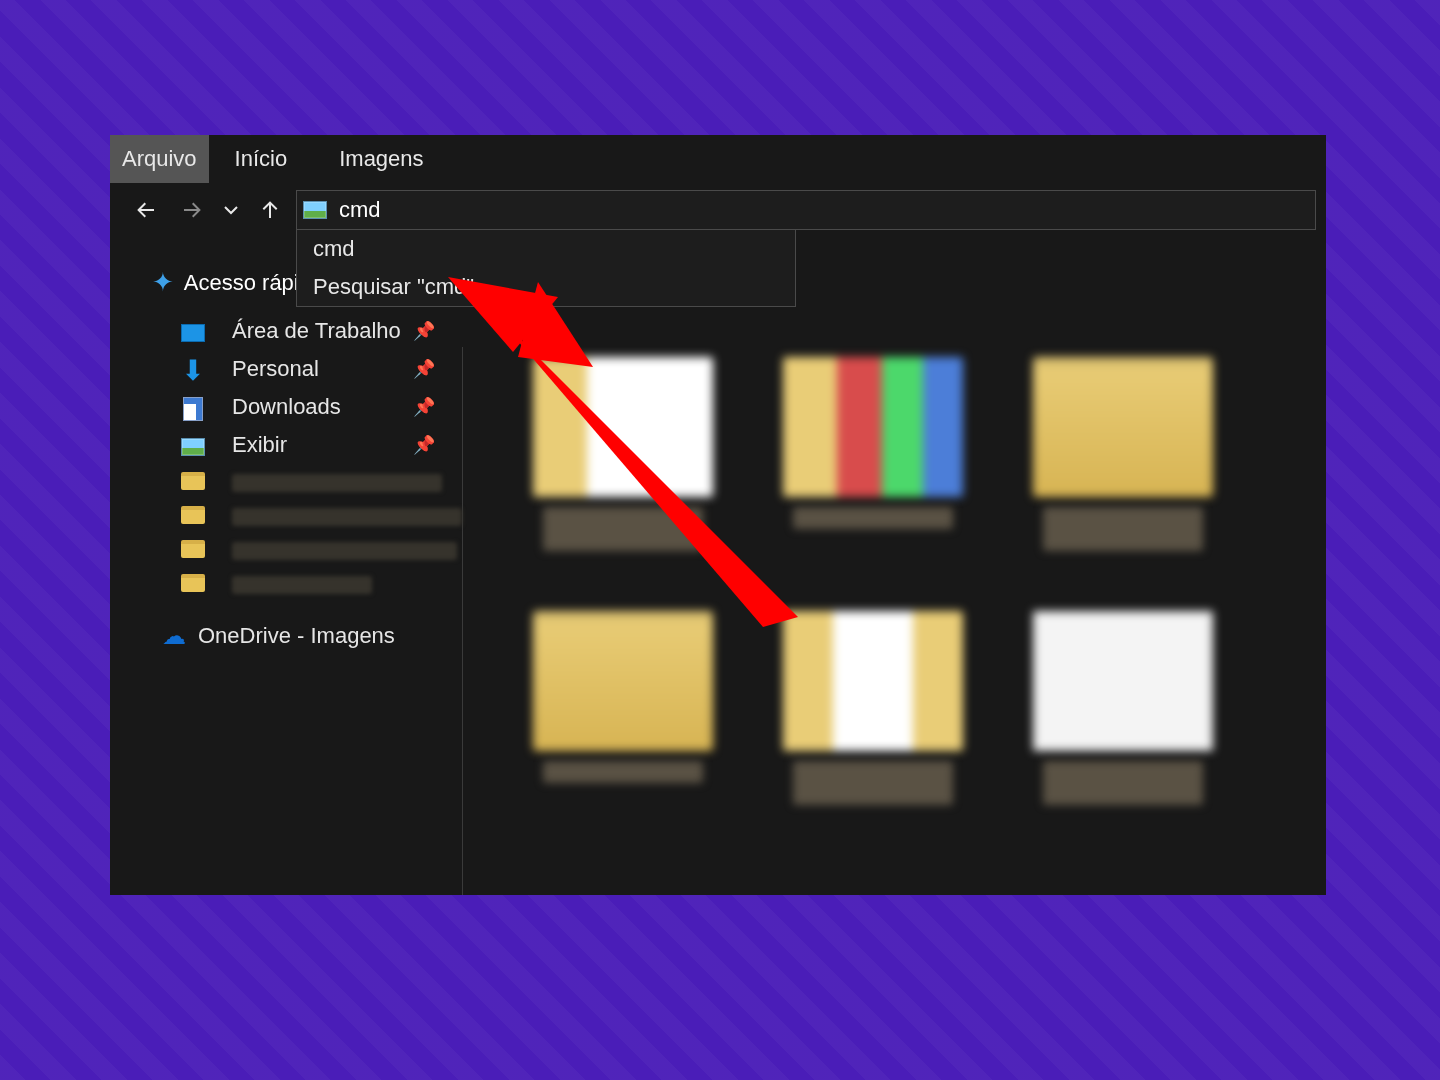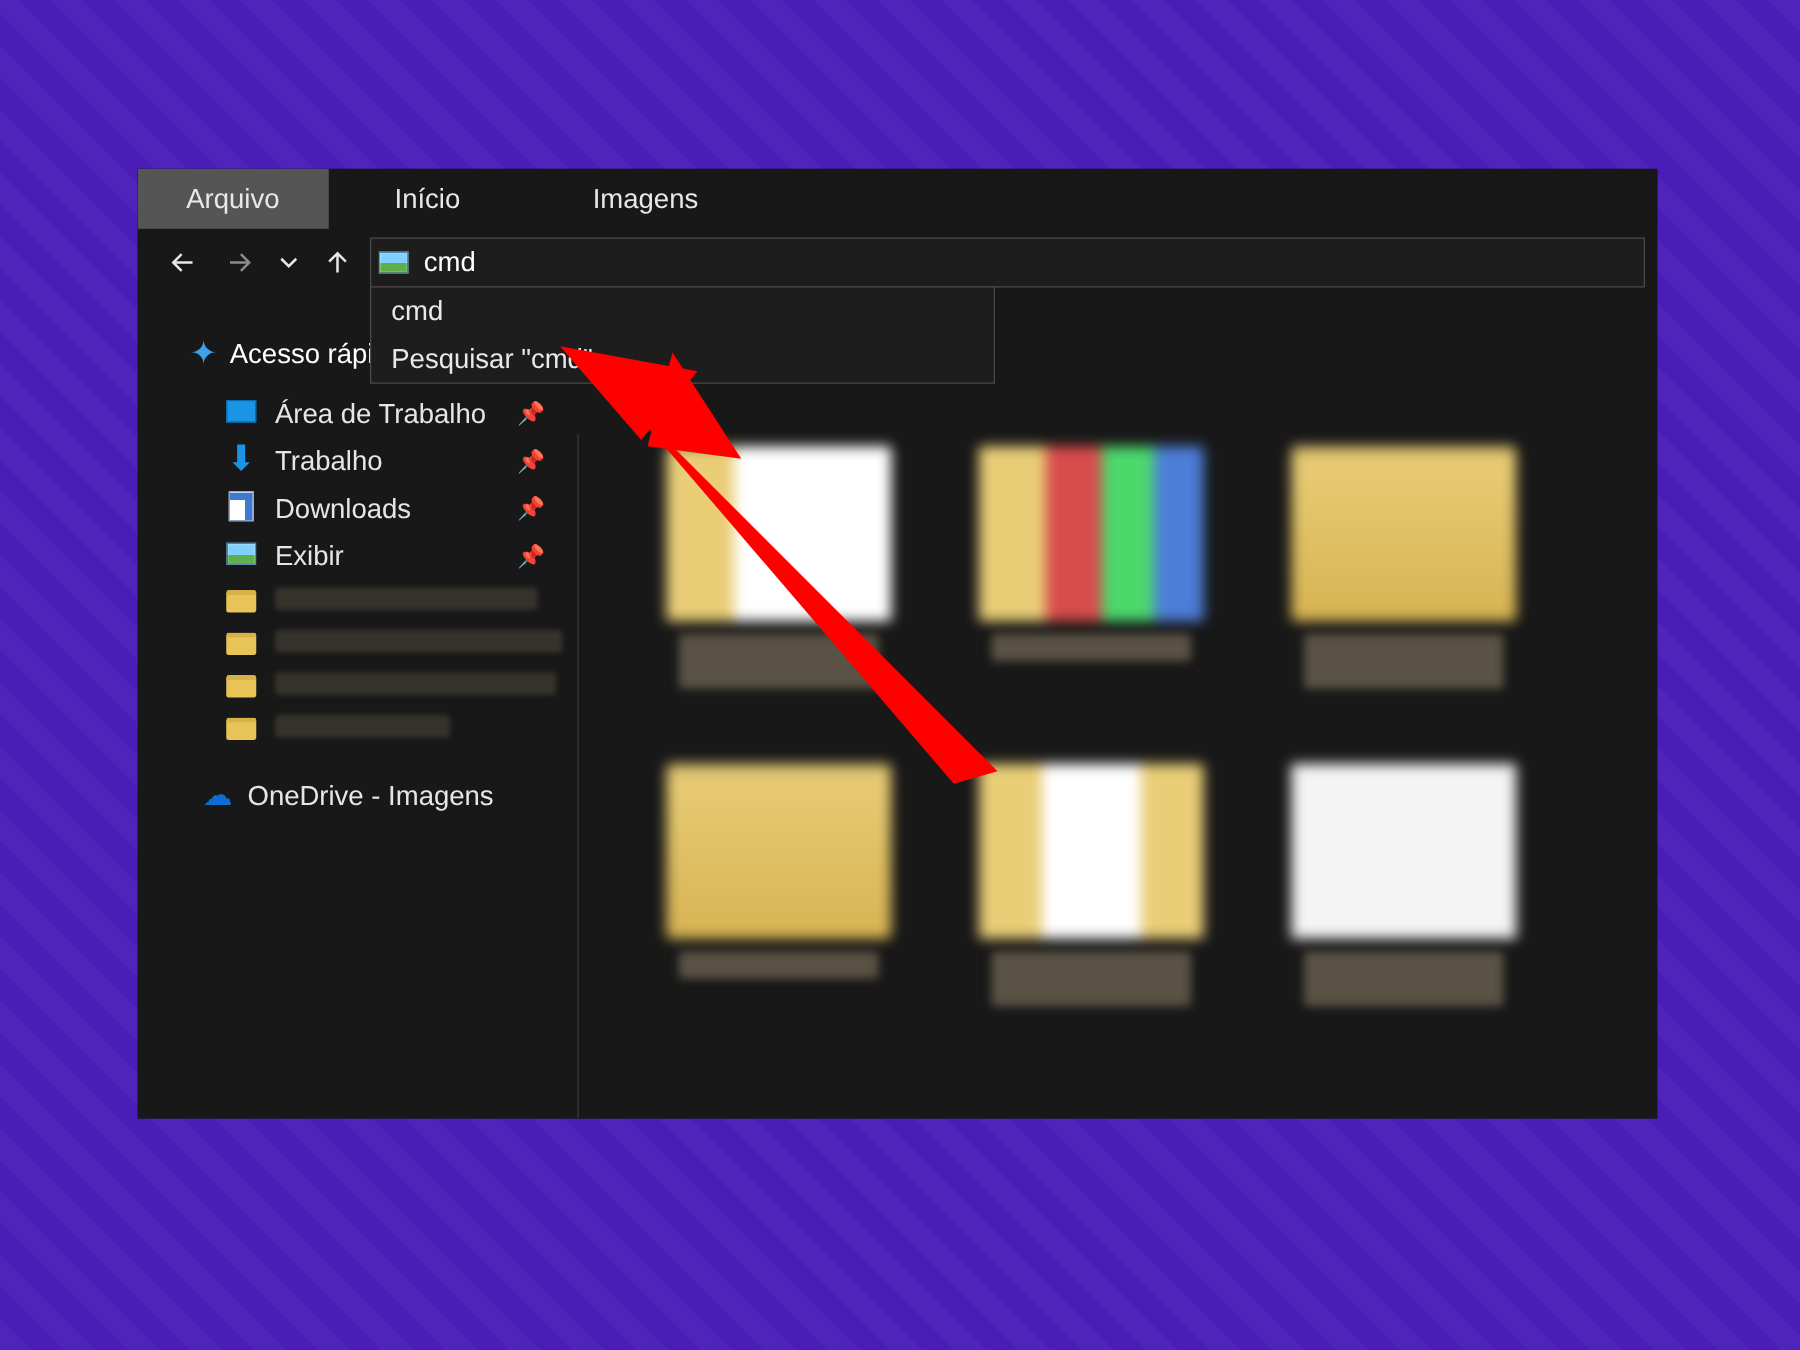--- a/index.html
+++ b/index.html
@@ -32,21 +32,21 @@
   .menubar {
     display: flex;
     align-items: stretch;
     height: 48px;
     background: #181818;
     font-size: 22px;
     color: #e8e8e8;
   }
   .menubar .tab {
     display: flex; align-items: center;
-    padding: 0 39px;
+    padding: 0 12px;
     cursor: default;
   }
   .menubar .tab.file {
     background: #555555;
   }
   .menubar .spacer { flex: 0 0 14px; }
 
   
   .navrow {
     display: flex;
@@ -117,22 +117,22 @@
   .sidebar {
     width: 352px;
     padding: 30px 0 0 42px;
     position: relative;
   }
   .tree-root { display: flex; align-items: center; gap: 10px; font-size: 22px; margin-bottom: 14px; color:#fff; }
   .tree-root .star {
     color: #3ea0e8; font-size: 26px;
   }
   .tree-item {
-    display: flex; align-items: flex-start;
-    gap: 14px;
+    display: flex; align-items: flex-end;
+    gap: 26px;
     padding: 6px 0 6px 28px;
     font-size: 22px;
     position: relative;
   }
   .tree-item .pin {
     position: absolute;
     right: 26px; top: 50%; transform: translateY(-50%);
     color: #9a9a9a;
     font-size: 18px;
   }
@@ -273,21 +273,21 @@
         <span class="icon-box">
             <span class="desk-ic"></span>
           </span>
         <span>Área de Trabalho</span>
         <span class="pin">📌</span>
       </div>
       <div class="tree-item">
         <span class="icon-box">
             <span class="dl-ic">⬇</span>
           </span>
-        <span>Trabalho</span>
+        <span>Personal</span>
         <span class="pin">📌</span>
       </div>
       <div class="tree-item">
         <span class="icon-box">
             <span class="doc-ic"></span>
           </span>
         <span>Downloads</span>
         <span class="pin">📌</span>
       </div>
       <div class="tree-item">

